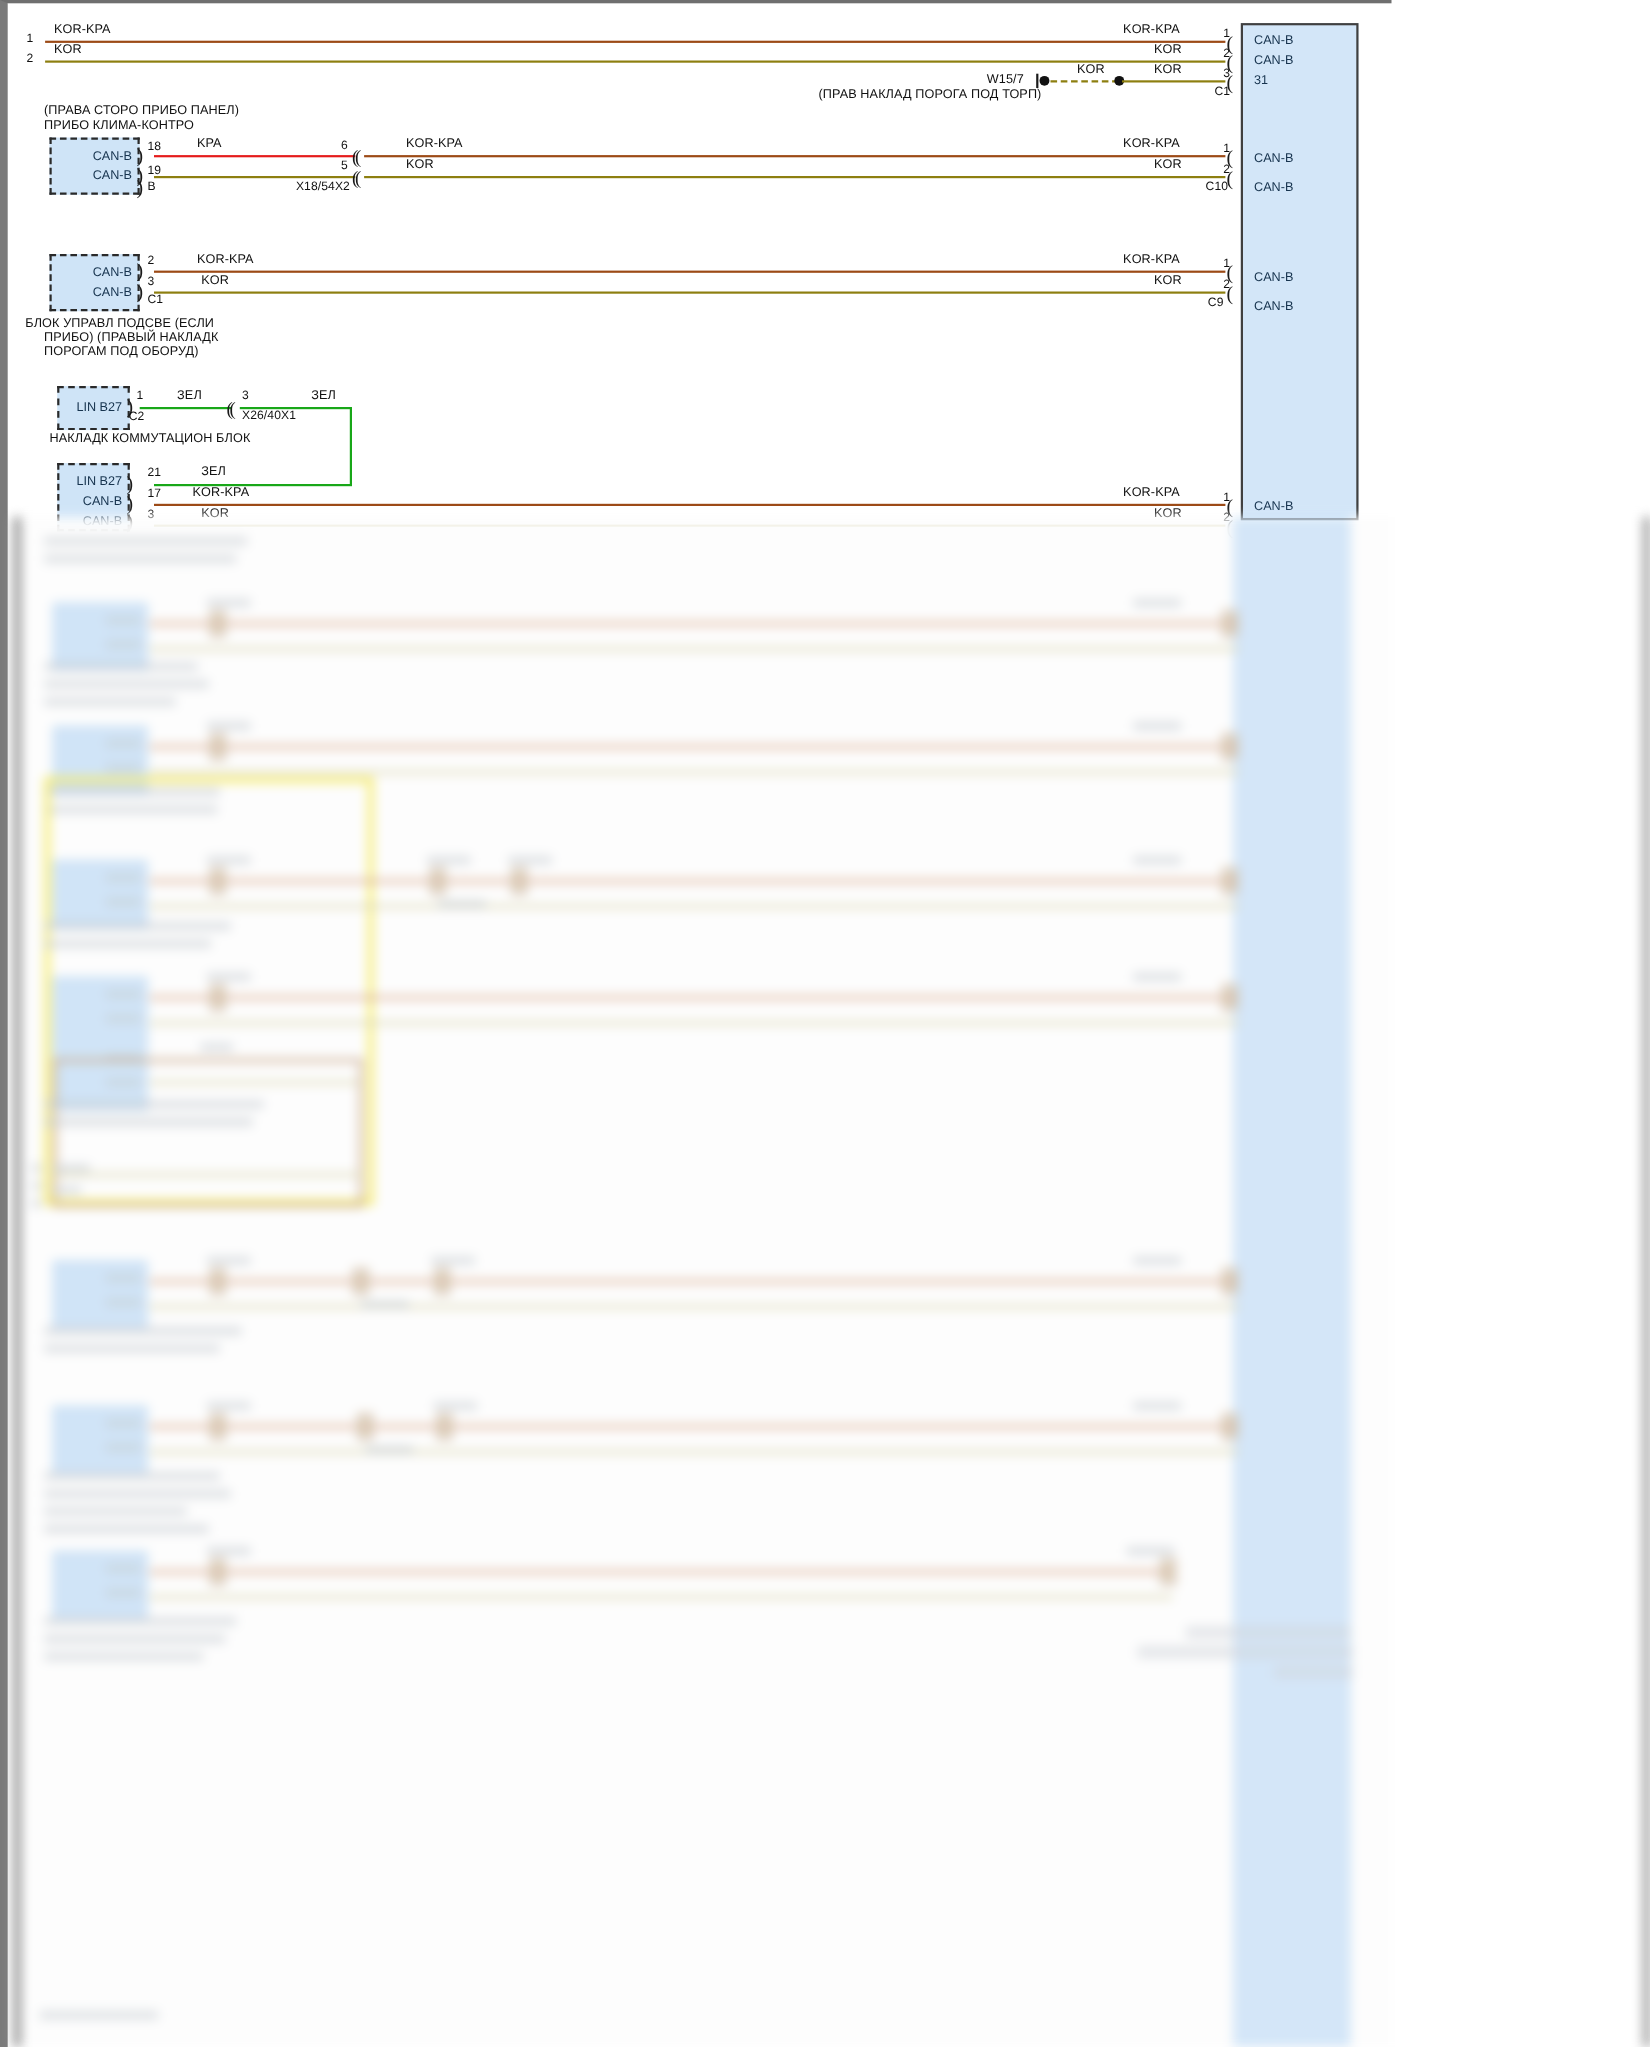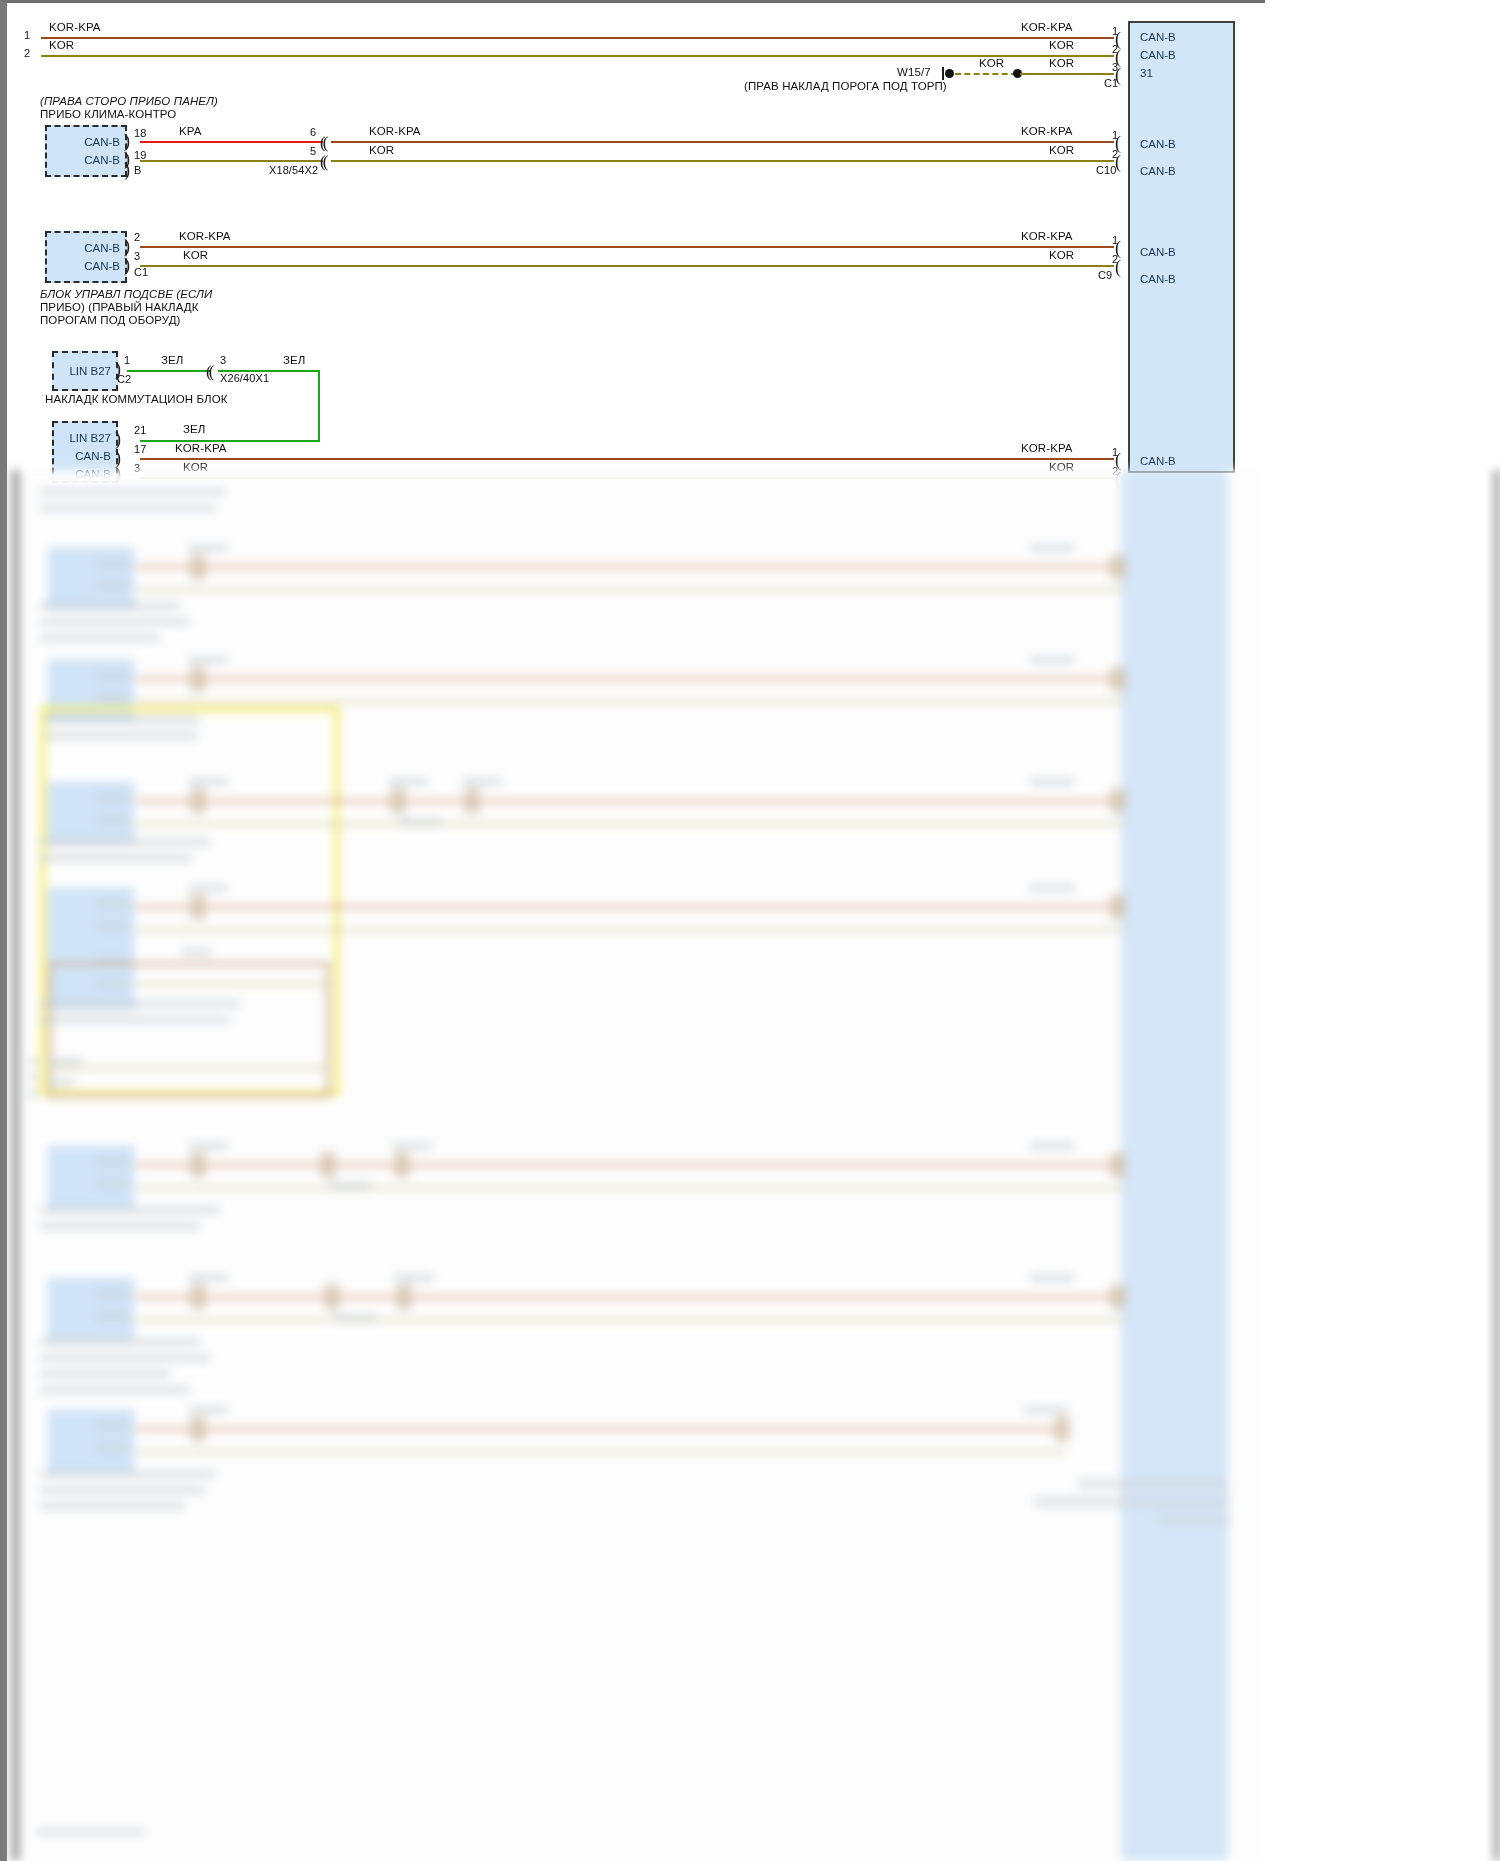--- a/index.html
+++ b/index.html
@@ -202,21 +202,21 @@
 
     <span class="lbl" style="left:890px; top:63px;">W15/7</span>
     <div class="bar" style="left:935px; top:64px; height:13px;"></div>
     <div class="dot" style="left:938px; top:66px;"></div>
     <div class="dash-seg" style="left:948px; top:70px; width:62px;"></div>
     <span class="lbl" style="left:972px; top:54px;">KOR</span>
     <div class="dot" style="left:1006px; top:66px;"></div>
     <div class="wire w-kor" style="left:1013px; top:70px; width:94px;"></div>
     <span class="lbl" style="left:737px; top:77px;">(ПРАВ НАКЛАД ПОРОГА ПОД ТОРП)</span>
 
-    <span class="lbl" style="left:33px; top:92px;font-style:italic;">(ПРАВА СТОРО ПРИБО ПАНЕЛ)</span>
+    <span class="lbl" style="left:33px; top:92px;">(ПРАВА СТОРО ПРИБО ПАНЕЛ)</span>
     <span class="lbl" style="left:33px; top:105px;">ПРИБО КЛИМА-КОНТРО</span>
 
     <div class="module" style="left:38px; top:122px; width:82px; height:52px;">
       <span class="mtxt" style="top:9px;">CAN-B</span>
       <span class="mtxt" style="top:27px;">CAN-B</span>
     </div>
     <span class="arc" style="left:117px; top:129px;">)</span>
     <span class="arc" style="left:117px; top:147px;">)</span>
     <span class="arc" style="left:117px; top:158px;">)</span>
     <span class="lbl pin" style="left:127px; top:124px;">18</span>
@@ -262,21 +262,21 @@
     <div class="wire w-kor" style="left:133px; top:262px; width:974px;"></div>
 
     <span class="lbl" style="left:1014px; top:227px;">KOR-KPA</span>
     <span class="lbl" style="left:1042px; top:246px;">KOR</span>
     <span class="lbl pin" style="left:1105px; top:231px;">1</span>
     <span class="lbl pin" style="left:1105px; top:250px;">2</span>
     <span class="lbl pin" style="left:1091px; top:266px;">C9</span>
     <span class="arc" style="left:1108px; top:236px;">(</span>
     <span class="arc" style="left:1108px; top:255px;">(</span>
 
-    <span class="lbl" style="left:33px; top:285px;font-style:italic;">БЛОК УПРАВЛ ПОДСВЕ (ЕСЛИ</span>
+    <span class="lbl" style="left:16px; top:285px;">БЛОК УПРАВЛ ПОДСВЕ (ЕСЛИ</span>
     <span class="lbl" style="left:33px; top:298px;">ПРИБО) (ПРАВЫЙ НАКЛАДК</span>
     <span class="lbl" style="left:33px; top:311px;">ПОРОГАМ ПОД ОБОРУД)</span>
 
     <div class="module" style="left:45px; top:348px; width:66px; height:40px;">
       <span class="mtxt" style="top:12px;">LIN B27</span>
     </div>
     <span class="arc" style="left:108px; top:357px;">)</span>
     <span class="lbl pin" style="left:117px; top:351px;">1</span>
     <span class="lbl pin" style="left:110px; top:370px;">C2</span>
 

